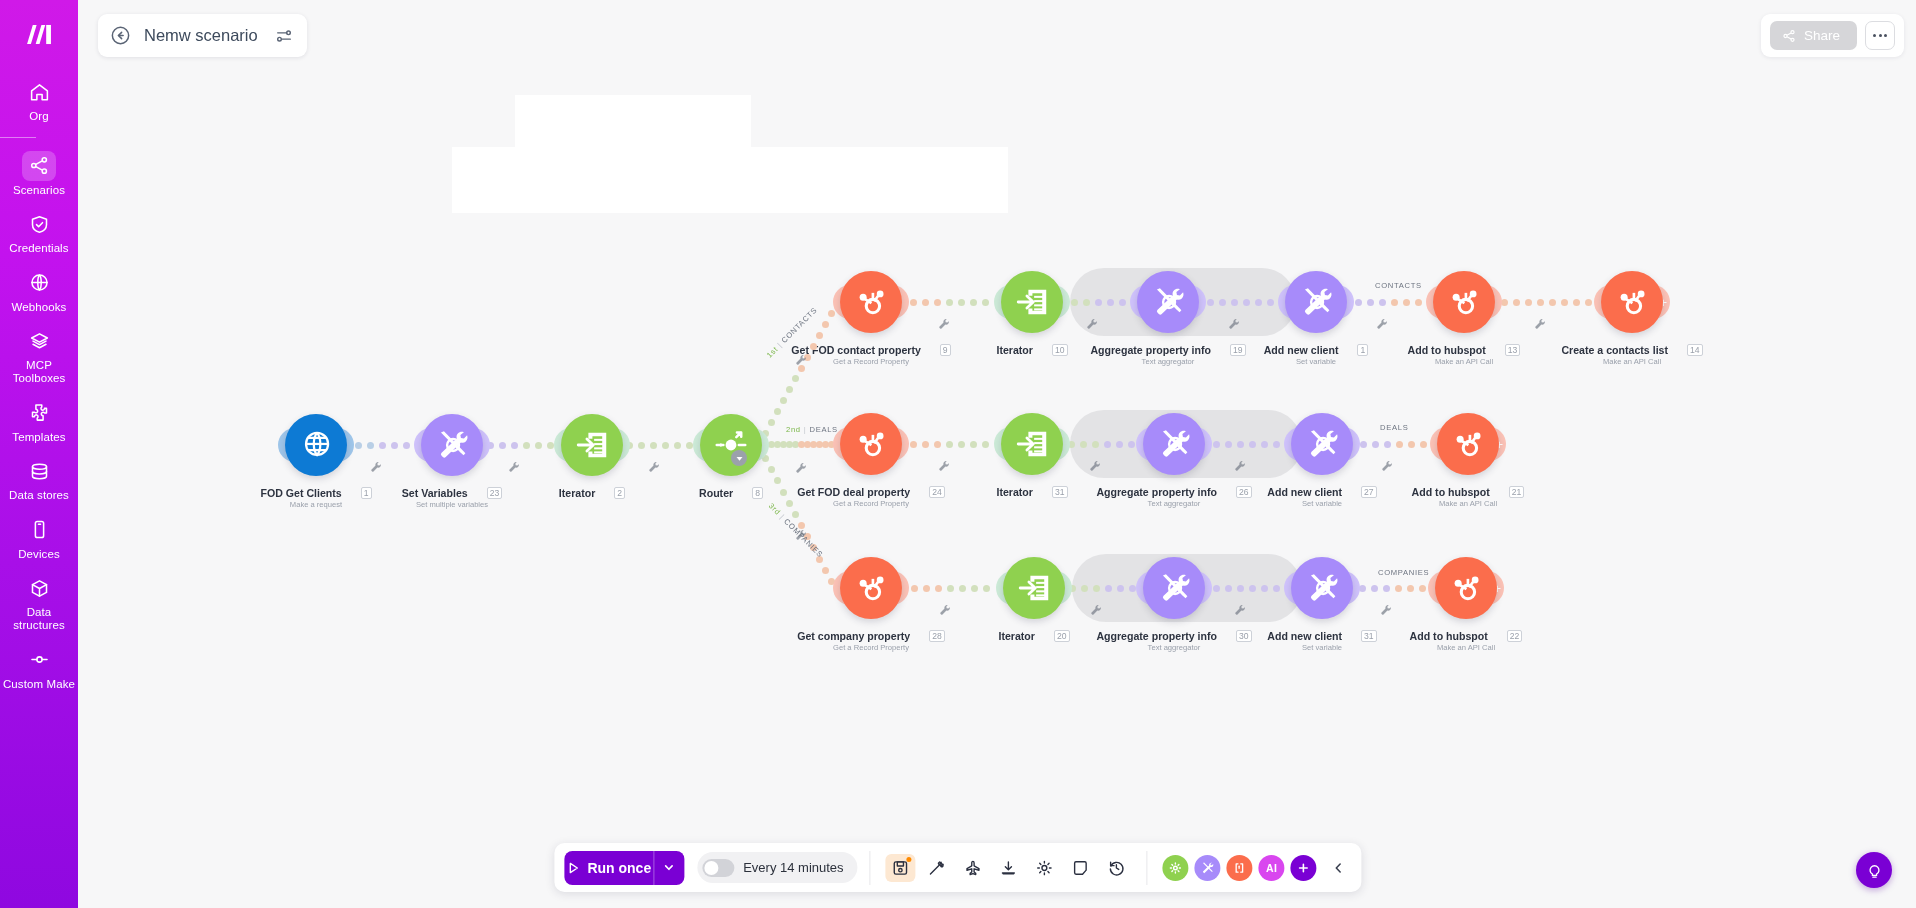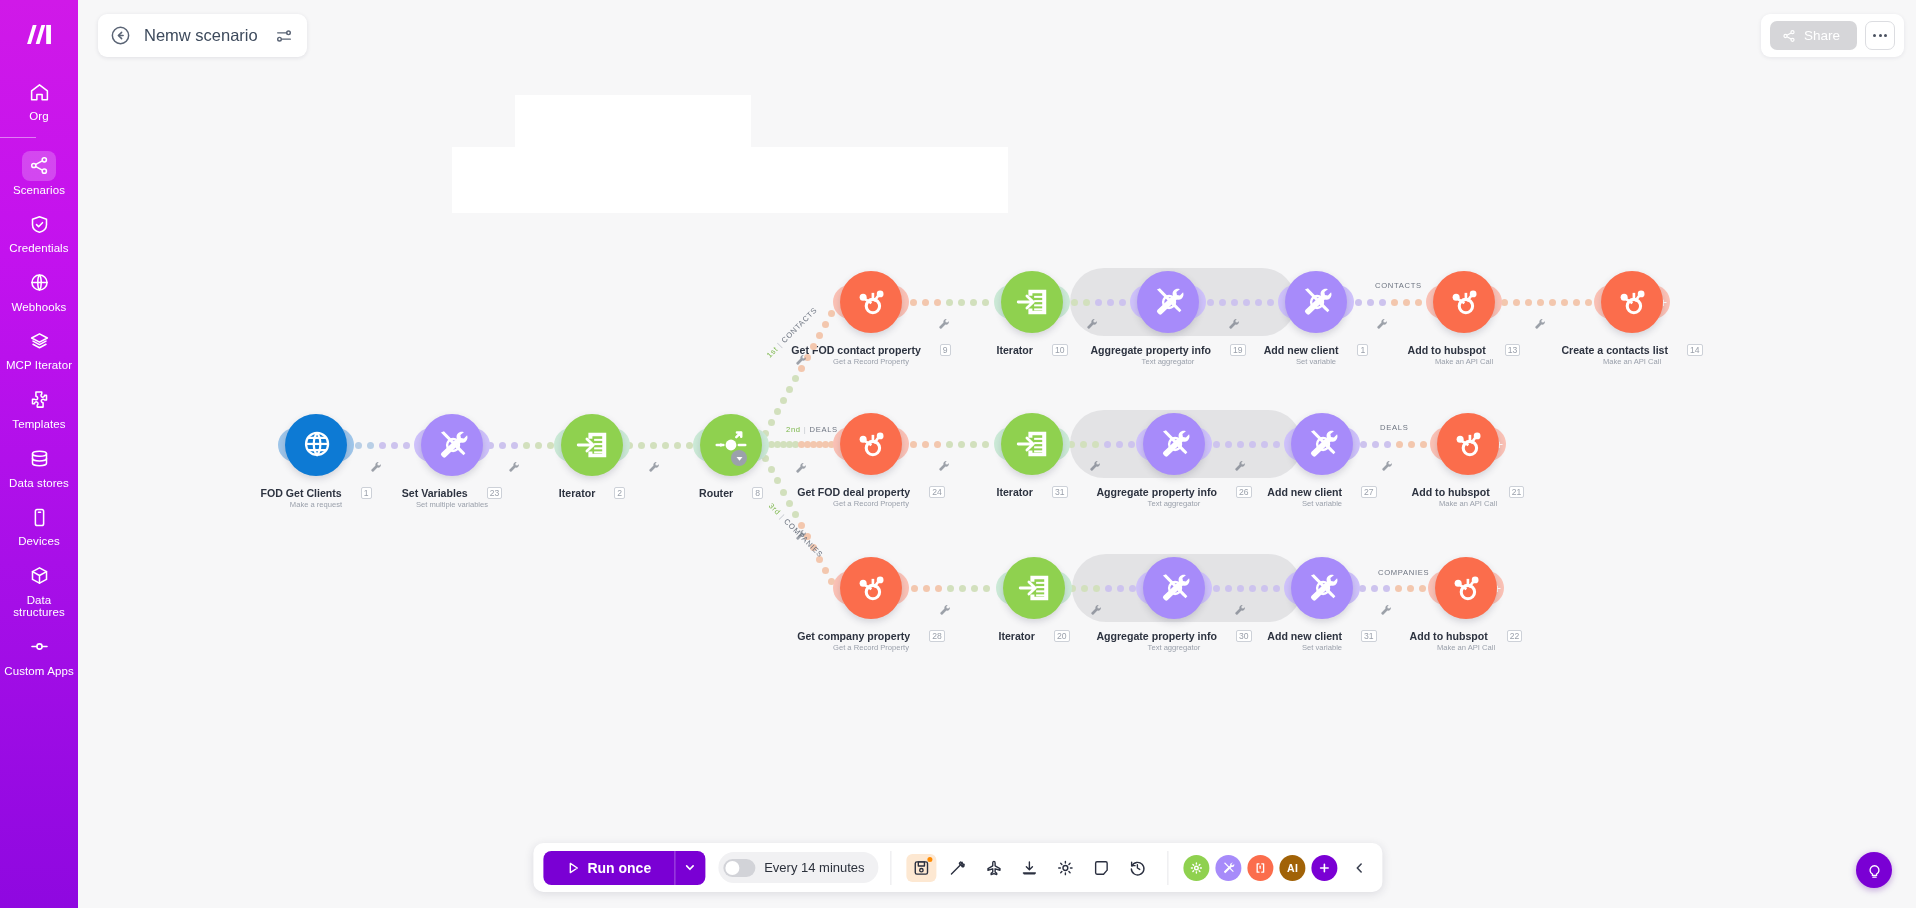--- a/index.html
+++ b/index.html
@@ -91,21 +91,21 @@
             display:flex;align-items:center;justify-content:center;z-index:8;cursor:pointer;}
   .rt-badge svg{width:9px;height:9px;}
 
   
   #bottombar{
     position:absolute; left:50%; transform:translateX(-50%); bottom:16px;
     height:49px; background:#fff; border-radius:10px; display:flex; align-items:center;
     box-shadow:0 2px 10px rgba(40,40,70,.13); padding:0 10px; z-index:50;
   }
   .run-wrap{ display:flex;align-items:stretch;background:#7a00d4;border-radius:8px;overflow:hidden;height:34px;}
-  .run-main{ display:flex;align-items:center;gap:7px;color:#fff;padding:0 23px;font-size:14px;
+  .run-main{ display:flex;align-items:center;gap:7px;color:#fff;padding:0 2px;font-size:14px;
              font-weight:bold;cursor:pointer;border:none;background:none;font-family:inherit;}
   .run-caret{ width:31px;display:flex;align-items:center;justify-content:center;cursor:pointer;
               border-left:1px solid rgba(255,255,255,.35);}
   .sched{ display:flex;align-items:center;gap:9px;background:#f1f1f3;border-radius:17px;
           height:31px;padding:0 14px 0 5px;margin-left:13px;cursor:pointer;}
   .toggle{ width:32px;height:18px;border-radius:9px;background:#d2d3d8;position:relative;flex:none;}
   .toggle::after{content:"";position:absolute;left:2px;top:2px;width:14px;height:14px;border-radius:50%;background:#fff;}
   .sched span{font-size:13px;color:#2c313c;white-space:nowrap;}
   .divider{ width:1px;height:34px;background:#e7e7ea;margin:0 12px;}
   .tool{ width:30px;height:28px;display:flex;align-items:center;justify-content:center;
@@ -171,21 +171,21 @@
         </span>
         <span class="nav-lbl">Webhooks</span>
       </div>
       <div class="nav-item">
         <span class="nav-ico">
           <svg viewBox="0 0 24 24" width="21" height="21" fill="none" stroke="#fff" stroke-width="1.75" stroke-linecap="round" stroke-linejoin="round">
             <path d="M12 3.3 21 8l-9 4.7L3 8z"></path>
             <path d="M4.6 11.6 12 15.5l7.4-3.9M4.6 15.2 12 19.1l7.4-3.9"></path>
           </svg>
         </span>
-        <span class="nav-lbl">MCP Iterator</span>
+        <span class="nav-lbl">MCP Toolboxes</span>
       </div>
       <div class="nav-item">
         <span class="nav-ico">
           <svg viewBox="0 0 24 24" width="21" height="21" fill="none" stroke="#fff" stroke-width="1.75" stroke-linecap="round" stroke-linejoin="round">
             <path d="M9.4 3.4h5.2v2.3a2 2 0 1 0 3.1 1.6h2.3v5.2h-2.3a2 2 0 1 0-1.6 3.1v5.1H9.4v-2.3a2 2 0 1 0-3.1-1.6H4v-5.2h2.3A2 2 0 1 0 7.9 8.4V3.4z"></path>
           </svg>
         </span>
         <span class="nav-lbl">Templates</span>
       </div>
       <div class="nav-item">
@@ -216,21 +216,21 @@
         </span>
         <span class="nav-lbl">Data structures</span>
       </div>
       <div class="nav-item">
         <span class="nav-ico">
           <svg viewBox="0 0 24 24" width="21" height="21" fill="none" stroke="#fff" stroke-width="1.75" stroke-linecap="round" stroke-linejoin="round">
             <circle cx="12" cy="12" r="3"></circle>
             <path d="M3.4 12h5.6M15 12h5.6"></path>
           </svg>
         </span>
-        <span class="nav-lbl">Custom Apps</span>
+        <span class="nav-lbl">Custom Make</span>
       </div>
     </div>
 </div>
 
 <div id="titlebar">
   <span class="back">
     <svg viewBox="0 0 24 24" fill="none" stroke="#5a6475" stroke-width="1.7">
       <circle cx="12" cy="12" r="9.3"></circle>
         <path d="M13.3 8.4 L9.6 12 l3.7 3.6" stroke-linecap="round" stroke-linejoin="round"></path>
         <path d="M9.8 12 H15" stroke-linecap="round"></path>
@@ -979,21 +979,21 @@
           <path d="M3.6 2.8 5.3 2l10.9 11.1 1.5 1.6-1.1 1.1-1.6-1.4z"></path>
           <path d="M16.6 2.6c-1.2-.5-2.6-.2-3.4.8-.8.8-1 2-.7 2.9L4 14.6a1.1 1.1 0 0 0 0 1.6l.7.7a1.1 1.1 0 0 0 1.6 0l8.4-8.5c1 .3 2 .1 2.8-.6 1-.9 1.2-2.3.7-3.5l-1.8 1.8-1.7-.2-.3-1.8z"></path>
         </svg>
       </div>
       <div class="cmod" style="background: rgb(251, 109, 76);">
         <svg viewBox="0 0 20 20" fill="none" stroke="#fff" stroke-width="1.9" stroke-linecap="round" stroke-linejoin="round">
           <path d="M8 4H5.4v12H8M12 4h2.6v12H12"></path>
           <path d="M9.6 7.4v3"></path>
         </svg>
       </div>
-      <div class="cmod" style="background: #a16207;">
+      <div class="cmod" style="background: #d946ef;">
         <span style="font-size:10.5px;font-weight:bold;letter-spacing:.3px;">AI</span>
       </div>
       <div class="cmod" style="background: rgb(122, 0, 212);">
         <svg viewBox="0 0 20 20" fill="none" stroke="#fff" stroke-width="2.3" stroke-linecap="round">
           <path d="M10 4.6v10.8M4.6 10h10.8"></path>
         </svg>
       </div>
     </div>
   <div class="chev">
     <svg viewBox="0 0 16 16" width="14" height="14" fill="none" stroke="#3a4050" stroke-width="1.8" stroke-linecap="round" stroke-linejoin="round">

